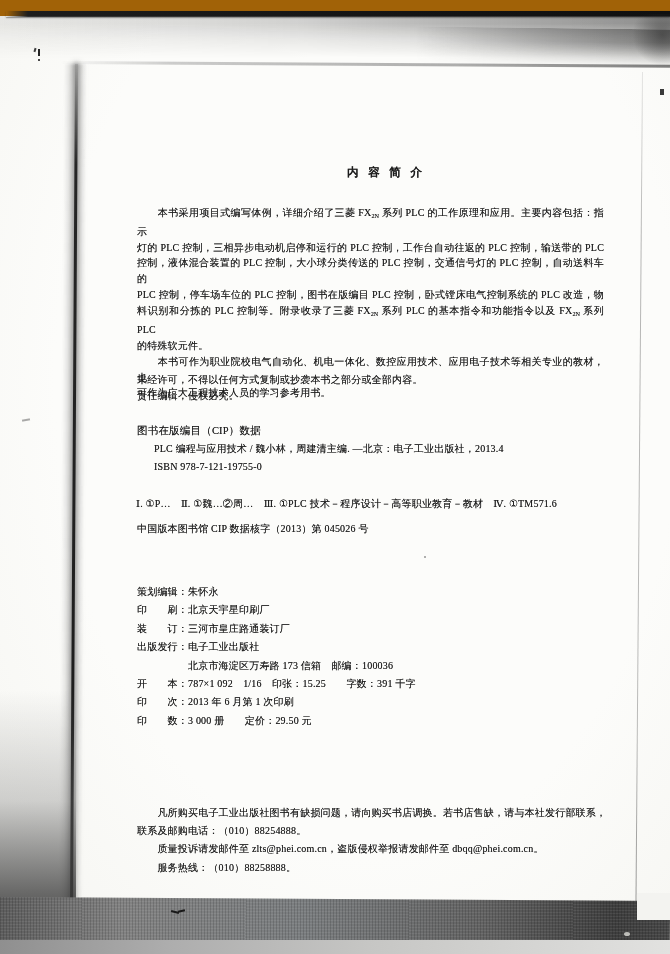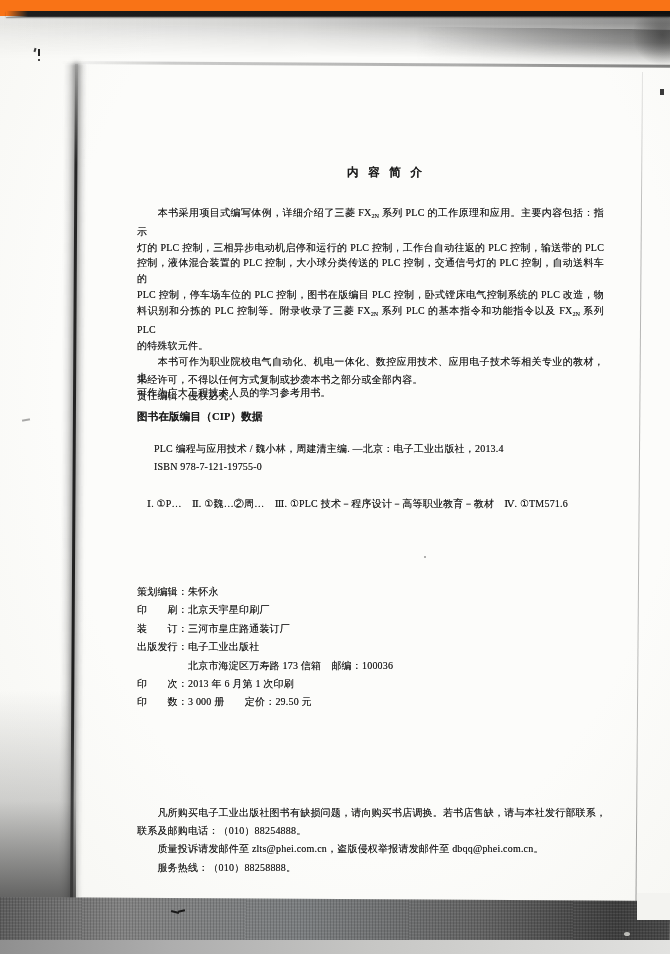--- a/index.html
+++ b/index.html
@@ -1,18 +1,18 @@
 <!DOCTYPE html>
 <html><head>
 <meta charset="utf-8">
 <style>
   html,body{margin:0;padding:0;background:#e9e9e7;}
   .viewport{
     position:relative;width:670px;height:954px;overflow:hidden;
-    background:#f97316;
+    background:#a16207;
     font-family:"Liberation Serif","DejaVu Serif",serif;
     color:#1c1c1c;
   }
   
   .page-surface{
     position:absolute;left:0;top:16px;width:670px;height:924px;
     background:radial-gradient(ellipse at 55% 40%, #fcfcfa 60%, #f5f5f1 100%);
   }
   
   .top-bar{
@@ -95,23 +95,23 @@
   .txt{position:absolute;letter-spacing:.2px;text-shadow:0 0 .5px rgba(25,25,25,.65);}
   .intro-title{
     left:347px;top:165px;font-size:11.5px;font-weight:700;letter-spacing:3.4px;white-space:nowrap;
   }
   .intro-para{left:137px;top:205px;width:467px;font-size:10px;line-height:15.9px;}
   .intro-para .jline{text-align:justify;text-align-last:justify;}
   .intro-para .jline:nth-child(6),
   .intro-para .jline:nth-child(8){text-align:left;text-align-last:left;}
   .block-lines{font-size:10px;white-space:nowrap;margin-top:6px;}
   .notice{left:137px;top:366px;line-height:16px;}
-  .cip-heading{left:137px;top:410px;font-size:10.5px;font-weight:700;white-space:nowrap;}
+  .cip-heading{left:137px;top:424px;font-size:10.5px;font-weight:400;white-space:nowrap;}
   .cip-lines{left:154px;top:434px;line-height:18px;}
-  .classification{left:147px;top:497px;font-size:10px;white-space:nowrap;}
+  .classification{left:136px;top:497px;font-size:10px;white-space:nowrap;}
   .registry{left:137px;top:522px;font-size:10px;white-space:nowrap;}
   .colophon{left:137px;top:577px;line-height:18.4px;}
   .service{left:137px;top:798px;line-height:18.2px;}
   sub{font-size:.62em;vertical-align:-.28em;letter-spacing:0;}
 </style>
 </head>
 <body>
 
 <div class="viewport">
 
@@ -146,27 +146,29 @@
     </div>
 
   <div class="txt cip-heading">图书在版编目（CIP）数据</div>
 
   <div class="txt block-lines cip-lines">
       <div>PLC 编程与应用技术 / 魏小林，周建清主编. —北京：电子工业出版社，2013.4</div>
       <div>ISBN 978-7-121-19755-0</div>
     </div>
 
   <div class="txt classification">Ⅰ. ①P…　Ⅱ. ①魏…②周…　Ⅲ. ①PLC 技术－程序设计－高等职业教育－教材　Ⅳ. ①TM571.6</div>
+  <div class="txt registry">中国版本图书馆 CIP 数据核字（2013）第 045026 号</div>
 
   <div class="txt block-lines colophon">
       <div>策划编辑：朱怀永</div>
       <div>印　　刷：北京天宇星印刷厂</div>
       <div>装　　订：三河市皇庄路通装订厂</div>
       <div>出版发行：电子工业出版社</div>
       <div>　　　　　北京市海淀区万寿路 173 信箱　邮编：100036</div>
+      <div>开　　本：787×1 092　1/16　印张：15.25　　字数：391 千字</div>
       <div>印　　次：2013 年 6 月第 1 次印刷</div>
       <div>印　　数：3 000 册　　定价：29.50 元</div>
     </div>
 
   <div class="txt block-lines service">
       <div>　　凡所购买电子工业出版社图书有缺损问题，请向购买书店调换。若书店售缺，请与本社发行部联系，</div>
       <div>联系及邮购电话：（010）88254888。</div>
       <div>　　质量投诉请发邮件至 zlts@phei.com.cn，盗版侵权举报请发邮件至 dbqq@phei.com.cn。</div>
       <div>　　服务热线：（010）88258888。</div>
     </div>

